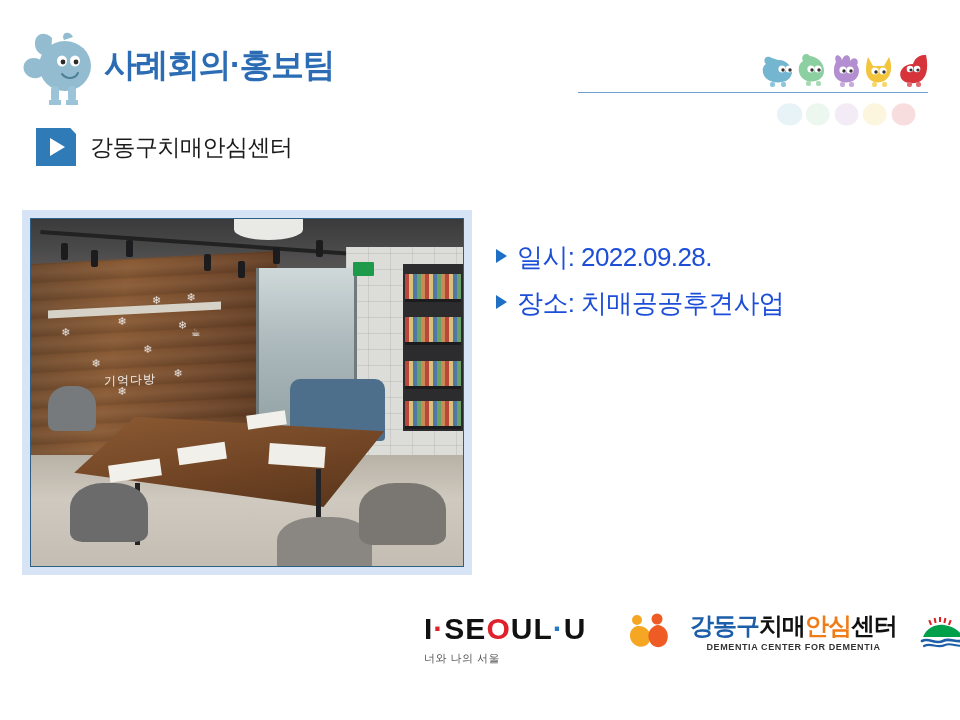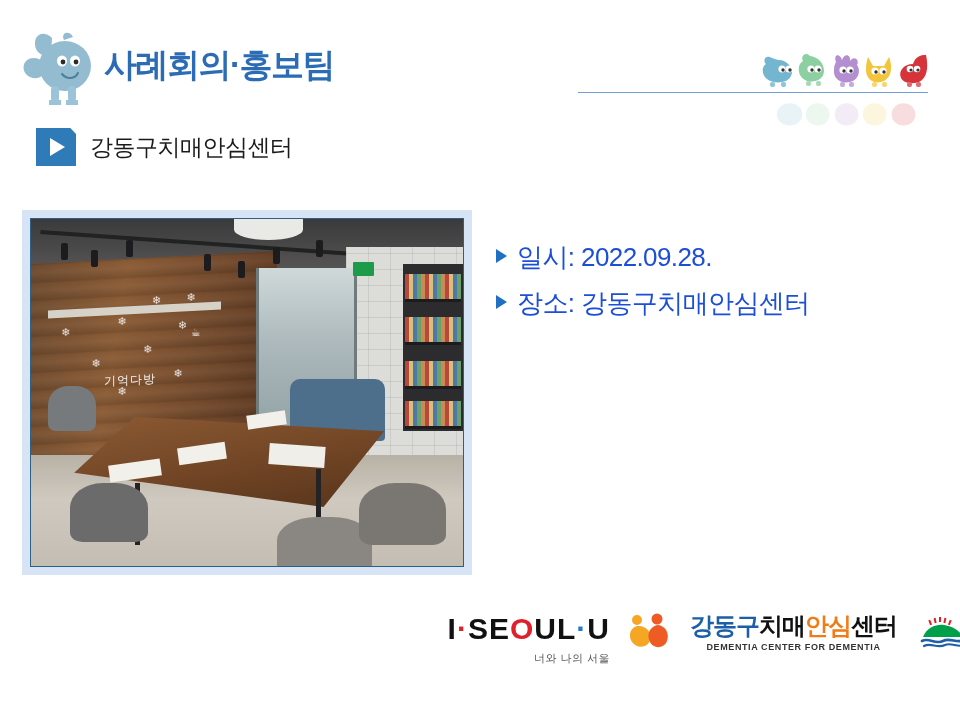--- a/index.html
+++ b/index.html
@@ -254,21 +254,21 @@
     position: absolute;
     left: 0;
     top: 604px;
     width: 960px;
     height: 70px;
   }
   .iseoulu {
     position: absolute;
     left: 424px;
     top: 10px;
-    text-align: right;
+    text-align: left;
     width: 186px;
   }
   .iseoulu-main {
     font-size: 30px;
     font-weight: bold;
     color: #111111;
     letter-spacing: 1px;
     line-height: 1;
     white-space: nowrap;
   }
@@ -496,21 +496,21 @@
   </div>
 </div>
 
 <div class="info-list">
   <div class="info-line">
     <span class="bullet-tri"></span>
     <span class="info-text">일시: 2022.09.28.</span>
   </div>
   <div class="info-line">
     <span class="bullet-tri"></span>
-    <span class="info-text">장소: 강동구치매안심센터</span>
+    <span class="info-text">장소: 치매공공후견사업</span>
   </div>
 </div>
 
 <div class="footer">
 
   <div class="iseoulu">
     <div class="iseoulu-main"><span>I</span><span class="dot-red">·</span><span>SE</span><span class="o-red">O</span><span>UL</span><span class="dot-blue">·</span><span>U</span></div>
     <div class="iseoulu-sub">너와 나의 서울</div>
   </div>
 

